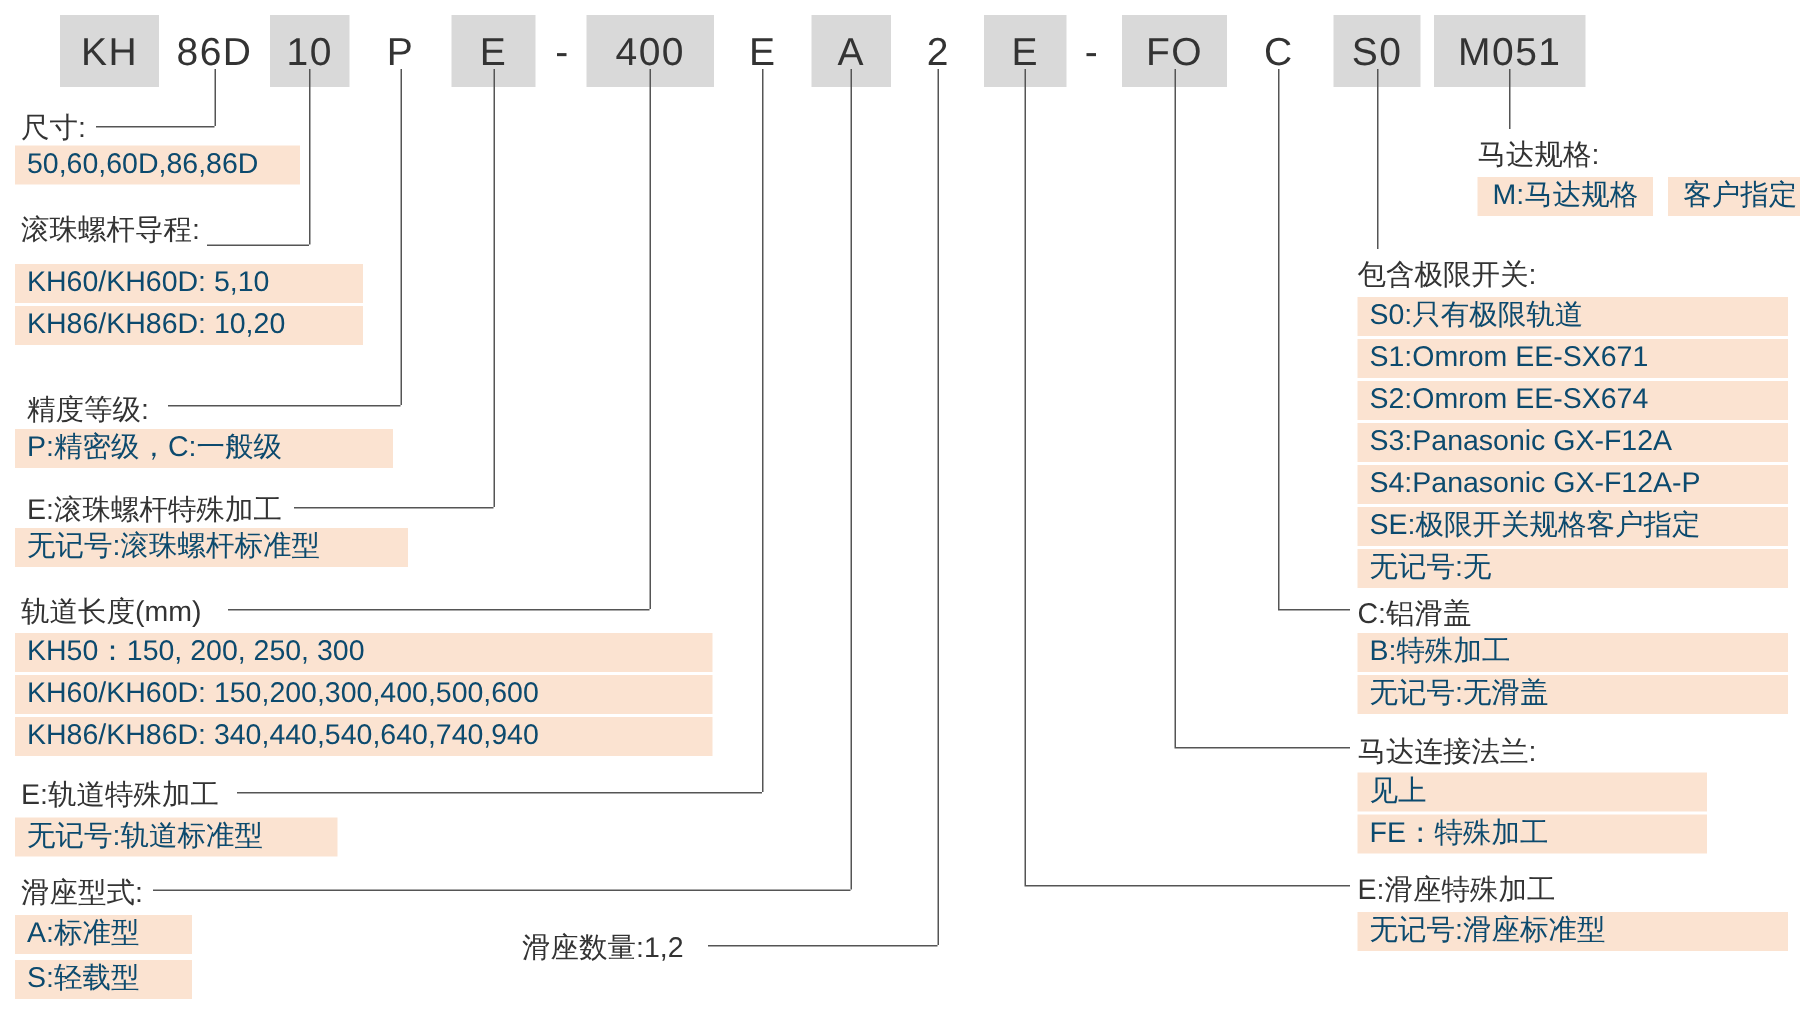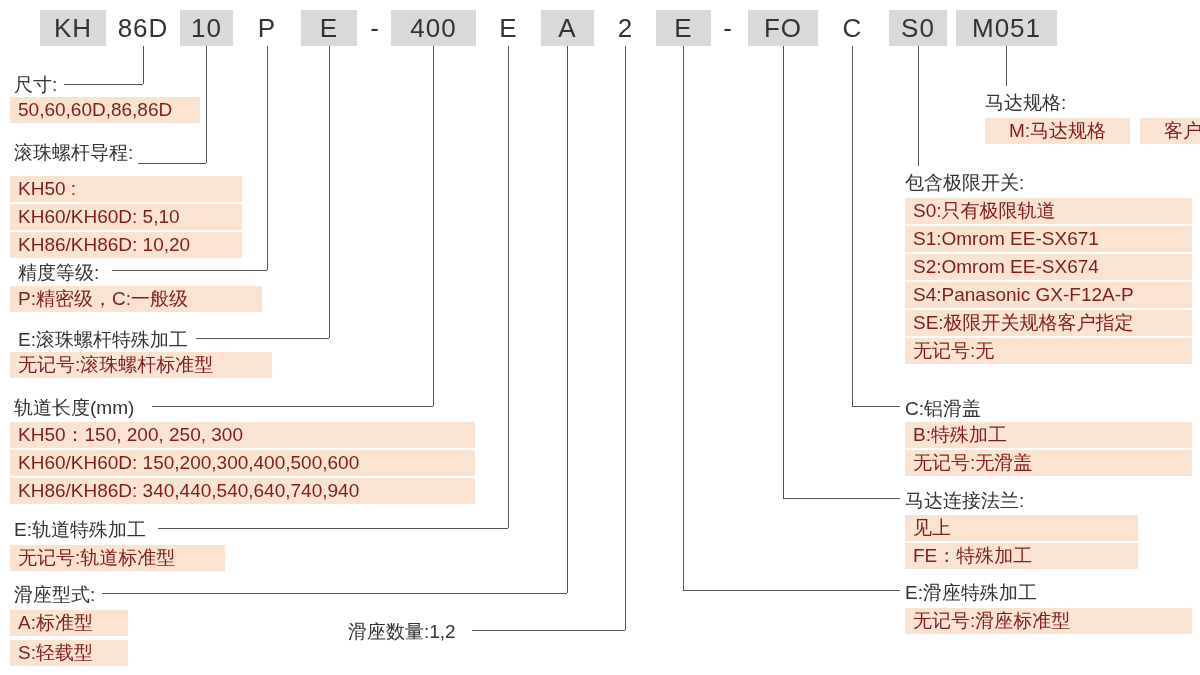--- a/index.html
+++ b/index.html
@@ -2,36 +2,36 @@
 <html><head>
 <meta charset="utf-8">
 <style>
   html,body{margin:0;padding:0;}
   body{
     width:1200px;height:675px;position:relative;background:#ffffff;
     font-family:"Liberation Sans","DejaVu Sans",sans-serif;color:#3a3a3a;overflow:hidden;
   }
   .canvas{position:absolute;left:0;top:0;width:1200px;height:675px;}
   .code-seg{
-    position:absolute;top:10px;height:36px;
+    position:absolute;top:10px;height:48px;
     display:flex;align-items:center;justify-content:center;
     font-size:26px;font-weight:500;letter-spacing:1px;color:#333;
   }
   .code-seg.boxed{background:#d9d9d9;}
   .vline{position:absolute;width:1px;background:#555;}
   .hline{position:absolute;height:1px;background:#555;}
   .callout-title{position:absolute;font-size:19px;white-space:nowrap;color:#333;}
   .group{position:absolute;display:flex;flex-direction:column;gap:2px;}
   .group.gap4{gap:4px;}
   .opt{
     background:#fbe3d1;font-size:19px;line-height:26px;height:26px;
-    padding-left:8px;white-space:nowrap;box-sizing:border-box;color:#7f1d1d;
+    padding-left:8px;white-space:nowrap;box-sizing:border-box;color:#0c4a6e;
   }
   .inline-group{position:absolute;display:flex;flex-direction:row;gap:10px;}
-  .inline-group .opt{padding:0 24px;}
+  .inline-group .opt{padding:0 10px;}
 </style>
 </head>
 <body>
 
 <div class="canvas">
 
   <div class="code-seg boxed" style="left:40px;width:66px">KH</div>
   <div class="code-seg" style="left:110px;width:66px">86D</div>
   <div class="code-seg boxed" style="left:180px;width:53px">10</div>
   <div class="code-seg" style="left:236px;width:62px">P</div>
@@ -85,21 +85,20 @@
   <div class="vline" style="left:683px;top:46px;height:544px"></div>
   <div class="hline" style="left:683px;top:590px;width:217px"></div>
 
   <div class="callout-title" style="left:14px;top:72px">尺寸:</div>
   <div class="group" style="left:10px;top:97px;width:190px">
     <div class="opt">50,60,60D,86,86D</div>
   </div>
 
   <div class="callout-title" style="left:14px;top:140px">滚珠螺杆导程:</div>
   <div class="group" style="left:10px;top:176px;width:232px">
-    <div class="opt">KH50 :</div>
     <div class="opt">KH60/KH60D: 5,10</div>
     <div class="opt">KH86/KH86D: 10,20</div>
   </div>
 
   <div class="callout-title" style="left:18px;top:260px">精度等级:</div>
   <div class="group" style="left:10px;top:286px;width:252px">
     <div class="opt">P:精密级，C:一般级</div>
   </div>
 
   <div class="callout-title" style="left:18px;top:327px">E:滚珠螺杆特殊加工</div>
@@ -131,20 +130,21 @@
   <div class="inline-group" style="left:985px;top:118px">
     <div class="opt">M:马达规格</div>
     <div class="opt">客户指定</div>
   </div>
 
   <div class="callout-title" style="left:905px;top:170px">包含极限开关:</div>
   <div class="group" style="left:905px;top:198px;width:287px">
     <div class="opt">S0:只有极限轨道</div>
     <div class="opt">S1:Omrom EE-SX671</div>
     <div class="opt">S2:Omrom EE-SX674</div>
+    <div class="opt">S3:Panasonic GX-F12A</div>
     <div class="opt">S4:Panasonic GX-F12A-P</div>
     <div class="opt">SE:极限开关规格客户指定</div>
     <div class="opt">无记号:无</div>
   </div>
 
   <div class="callout-title" style="left:905px;top:396px">C:铝滑盖</div>
   <div class="group" style="left:905px;top:422px;width:287px">
     <div class="opt">B:特殊加工</div>
     <div class="opt">无记号:无滑盖</div>
   </div>

